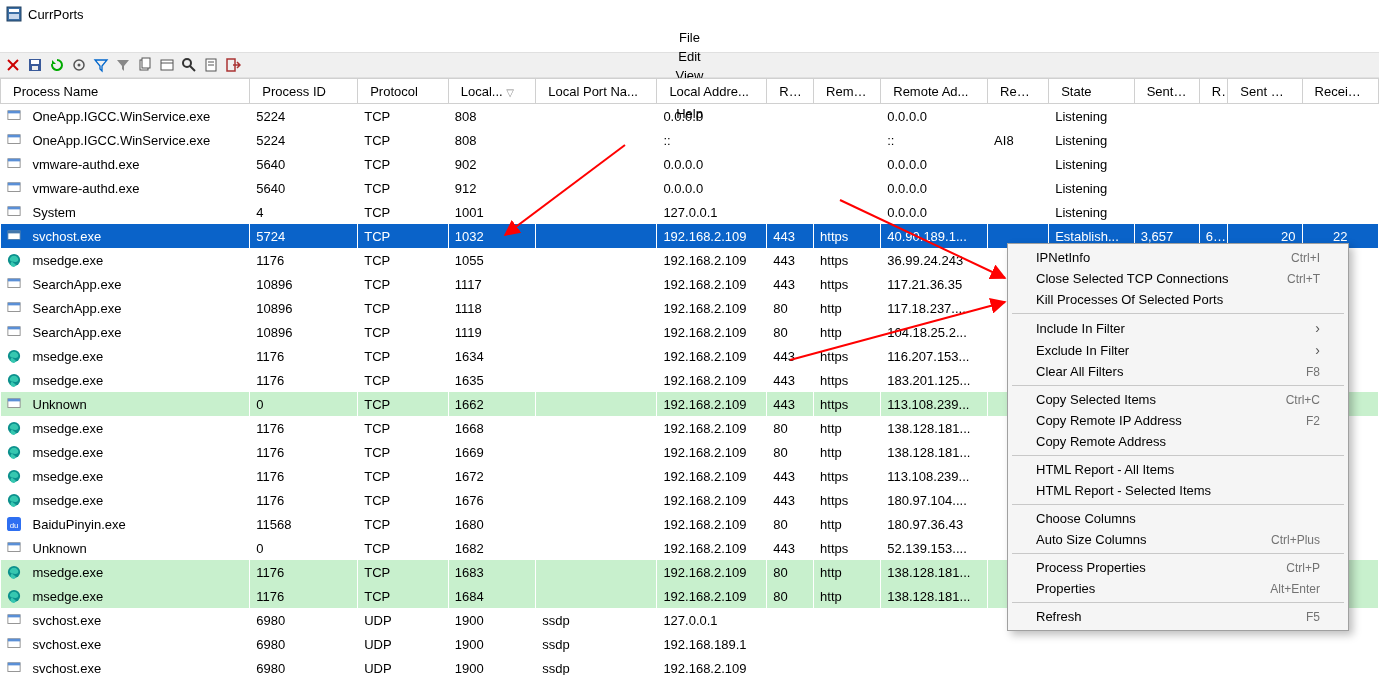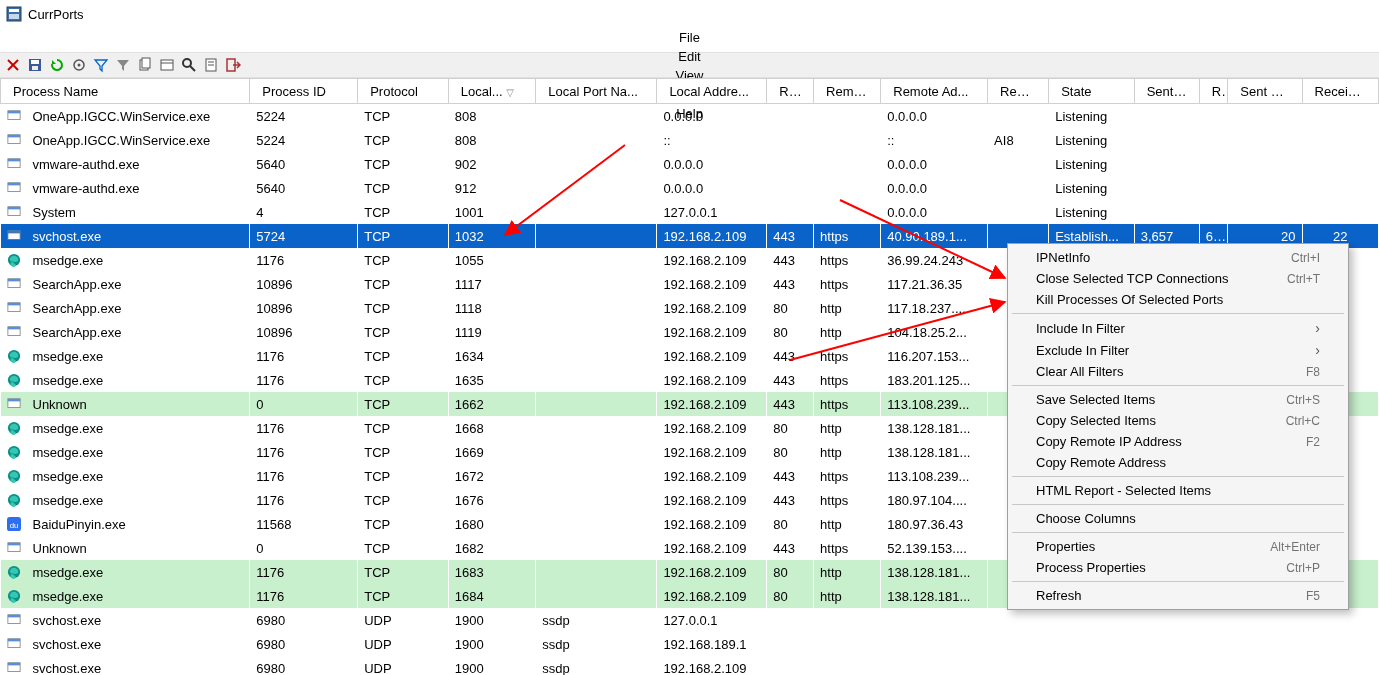--- a/index.html
+++ b/index.html
@@ -963,50 +963,53 @@
     </div>
     <div class="cm-row cm-sub">
       <span>Exclude In Filter</span>
     </div>
     <div class="cm-row">
       <span>Clear All Filters</span>
       <span class="cm-key">F8</span>
     </div>
     <div class="cm-sep"></div>
     <div class="cm-row">
-      <span>Save Selected Items</span>
-      <span class="cm-key">Ctrl+S</span>
-    </div>
-    <div class="cm-row">
       <span>Copy Selected Items</span>
       <span class="cm-key">Ctrl+C</span>
     </div>
     <div class="cm-row">
       <span>Copy Remote IP Address</span>
       <span class="cm-key">F2</span>
     </div>
     <div class="cm-row">
       <span>Copy Remote Address</span>
     </div>
     <div class="cm-sep"></div>
     <div class="cm-row">
+      <span>HTML Report - All Items</span>
+    </div>
+    <div class="cm-row">
       <span>HTML Report - Selected Items</span>
     </div>
     <div class="cm-sep"></div>
     <div class="cm-row">
       <span>Choose Columns</span>
     </div>
+    <div class="cm-row">
+      <span>Auto Size Columns</span>
+      <span class="cm-key">Ctrl+Plus</span>
+    </div>
     <div class="cm-sep"></div>
+    <div class="cm-row">
+      <span>Process Properties</span>
+      <span class="cm-key">Ctrl+P</span>
+    </div>
     <div class="cm-row">
       <span>Properties</span>
       <span class="cm-key">Alt+Enter</span>
-    </div>
-    <div class="cm-row">
-      <span>Process Properties</span>
-      <span class="cm-key">Ctrl+P</span>
     </div>
     <div class="cm-sep"></div>
     <div class="cm-row">
       <span>Refresh</span>
       <span class="cm-key">F5</span>
     </div>
   </div>
 
 <svg class="arrows">
   <defs>

